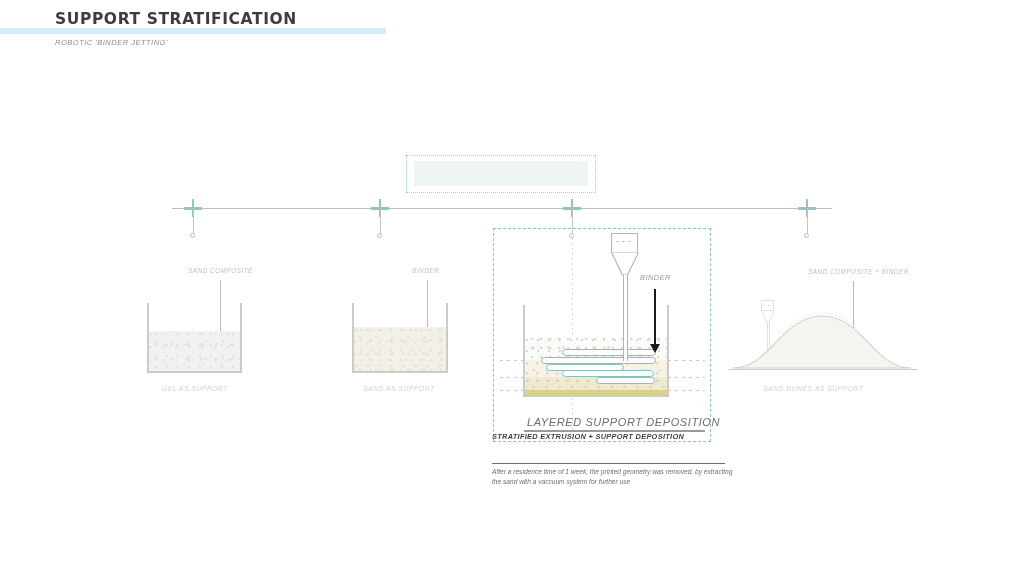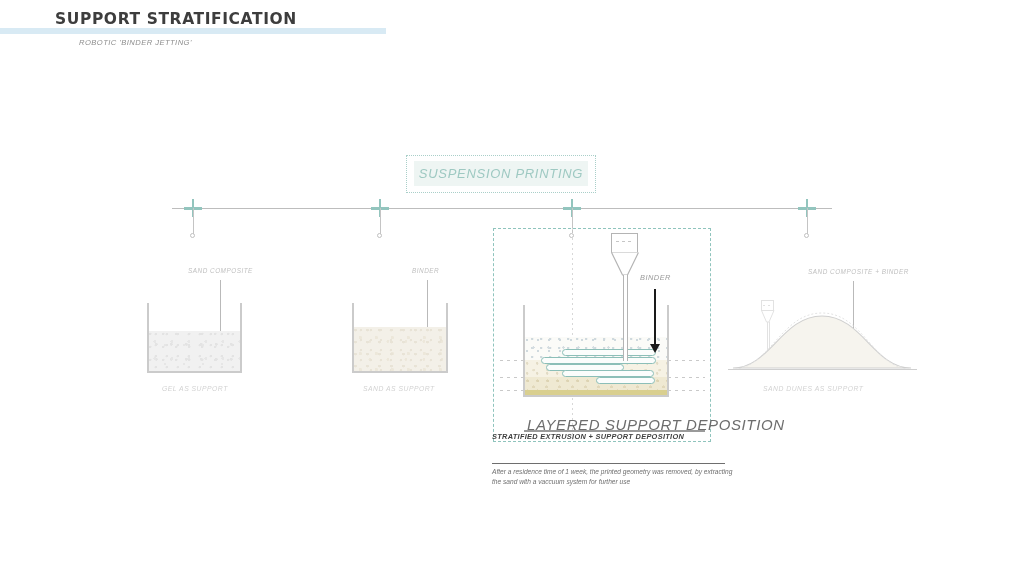--- a/index.html
+++ b/index.html
@@ -21,21 +21,20 @@
     font-family:"DejaVu Sans", sans-serif;
   }
   .hdr-rule{
     position:absolute;left:0;top:28px;width:386px;height:6px;
     background:#d8eaf4;
   }
   .hdr-sub{
     position:absolute;left:55px;top:38px;
     font-size:7.6px;font-style:italic;letter-spacing:.45px;
     color:#8e8e8e;
-    margin-left:24px;
   }
 
   
   .badge-outer{
     position:absolute;left:406px;top:155px;width:190px;height:38px;
     border:1px dotted #a9cfc9;
     box-sizing:border-box;
   }
   .badge-inner{
     position:absolute;left:414px;top:161px;width:174px;height:25px;
@@ -159,21 +158,21 @@
   }
   .strat-d{background:#d9cf8f;}
 
   
   .pill{
     position:absolute;height:7px;border-radius:4px;
     border:1.1px solid #8cbfb8;background:#fbfdfc;box-sizing:border-box;
   }
 
   .focus-cap{
-    position:absolute;font-size:15px;font-style:italic;letter-spacing:.6px;
+    position:absolute;font-size:11px;font-style:italic;letter-spacing:.6px;
     color:#6d6d6d;white-space:nowrap;
   }
   .focus-cap-rule{position:absolute;height:1.6px;background:#9a9a9a;}
 
   .note-title{
     position:absolute;font-size:7.4px;font-weight:bold;font-style:italic;
     letter-spacing:.3px;color:#3f3f3f;white-space:nowrap;
   }
   .note-rule{position:absolute;height:1px;background:#6e6e6e;}
   .note-body{
@@ -190,21 +189,20 @@
 <body>
 
 <div class="root">
 
   <div class="hdr-rule"></div>
   <div class="hdr-title">SUPPORT STRATIFICATION</div>
   <div class="hdr-sub">ROBOTIC 'BINDER JETTING'</div>
 
   <div class="badge-outer"></div>
   <div class="badge-inner"></div>
-  <div class="badge-text">SUSPENSION PRINTING</div>
 
   <div class="tl-line"></div>
 
   <div class="tick" style="left:184px;top:199px;"></div>
   <div class="drop" style="left:192.5px;top:208px;height:27px;"></div>
   <div class="dropdot" style="left:190px;top:233px;"></div>
 
   <div class="tick" style="left:371px;top:199px;"></div>
   <div class="drop" style="left:379.5px;top:208px;height:27px;"></div>
   <div class="dropdot" style="left:377px;top:233px;"></div>

